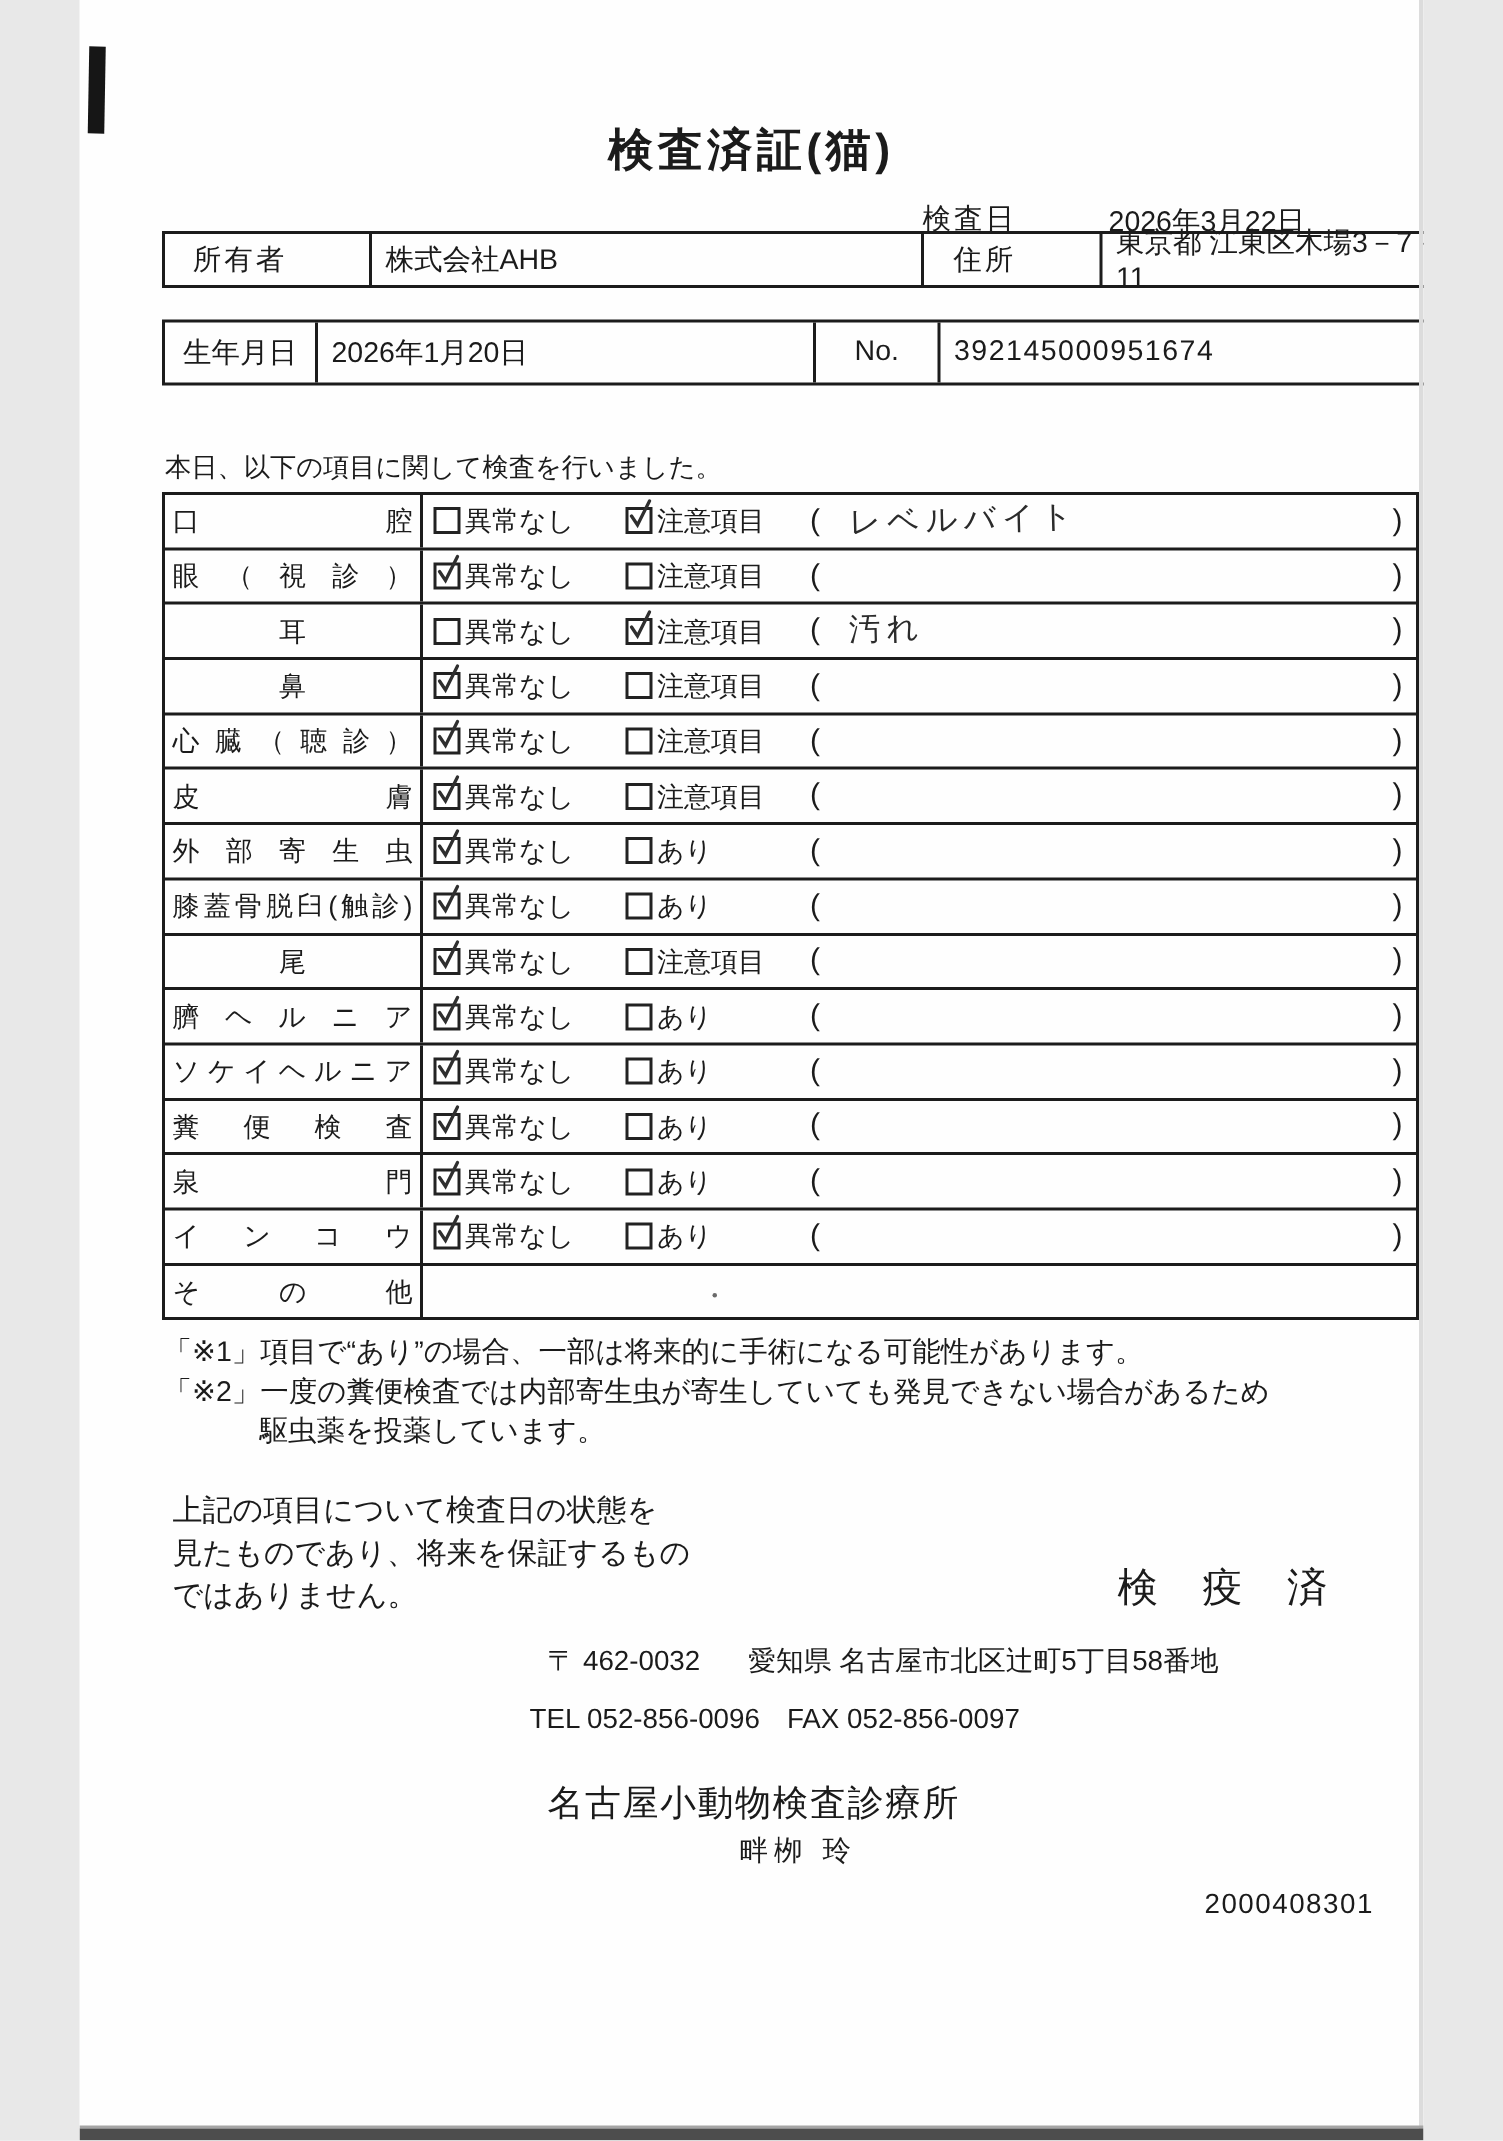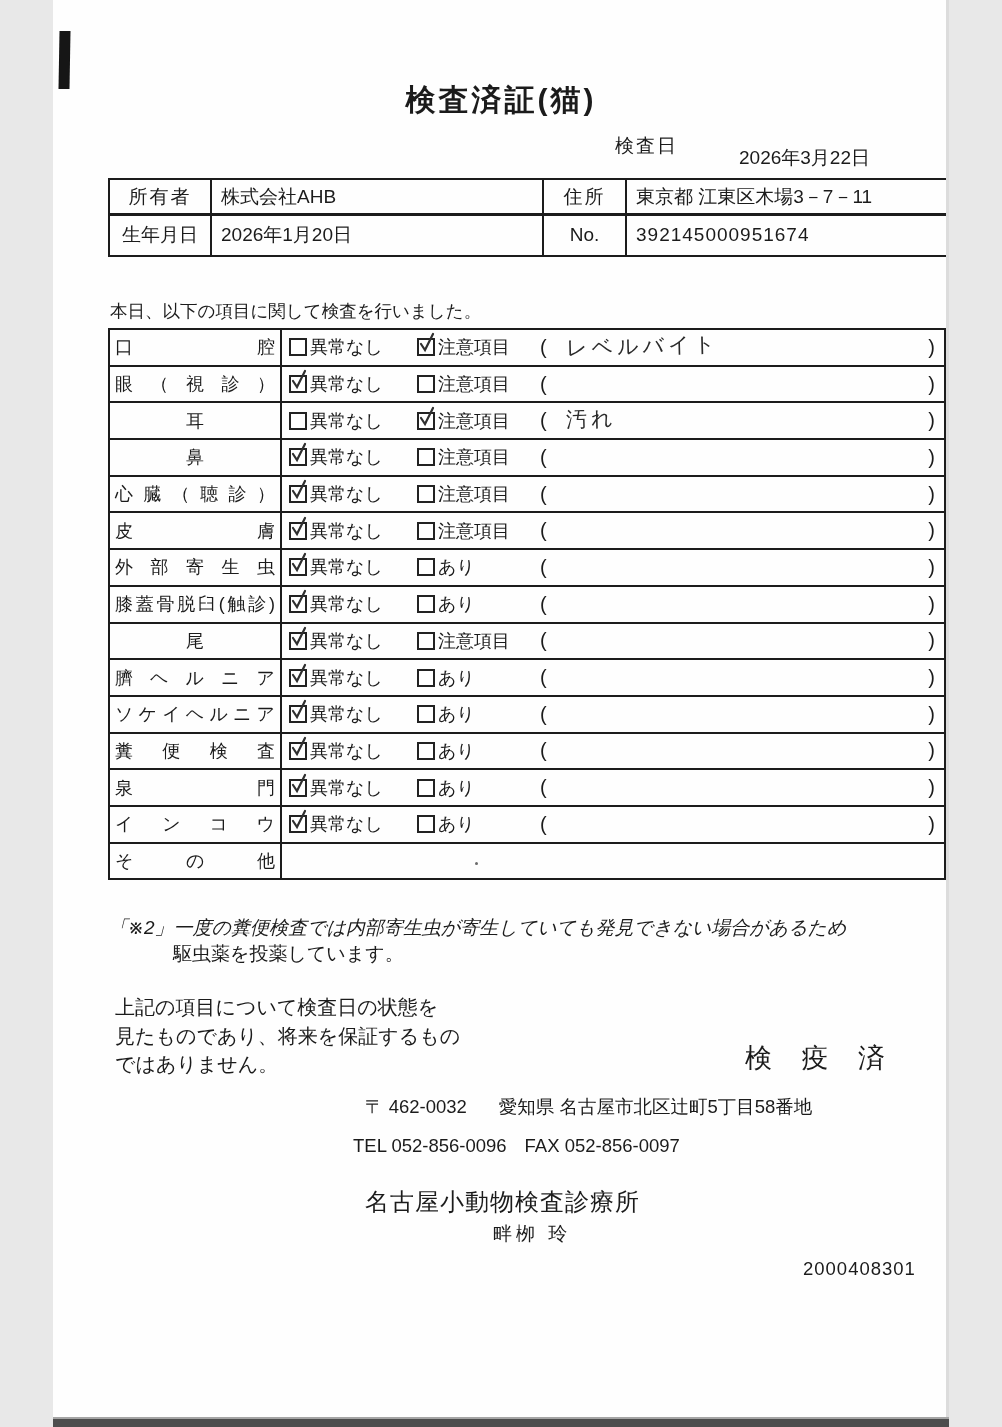--- a/index.html
+++ b/index.html
@@ -1,25 +1,25 @@
 <!DOCTYPE html>
 <html><head>
 <meta charset="utf-8">
 <style>
   html,body{margin:0;padding:0;background:#e8e8e8;}
   .page{position:relative;width:896px;height:1427px;background:#fefefe;margin:0 auto;
         font-family:"Liberation Sans","DejaVu Sans",sans-serif;color:#1b1b1b;overflow:hidden;}
   .title{position:absolute;top:80px;left:0;width:100%;text-align:center;
          font-size:30px;font-weight:600;letter-spacing:3px;}
   .exam-date-label{position:absolute;left:562px;top:133px;font-size:19px;letter-spacing:2px;}
-  .exam-date-value{position:absolute;right:79px;top:145px;font-size:19px;}
+  .exam-date-value{position:absolute;right:79px;top:135px;font-size:19px;}
 
   
-  .tblA{position:absolute;top:178px;left:55px;width:870px;height:38px;display:flex;
-        border:2px solid #1c1c1c;box-sizing:border-box;}
+  .tblA{position:absolute;top:154px;left:55px;width:870px;height:38px;display:flex;
+        border:2px solid #1c1c1c;box-sizing:border-box;gap:36px;}
   .tblA .cell{display:flex;align-items:center;box-sizing:border-box;height:100%;font-size:19px;}
   .tblA .cell + .cell{border-left:2px solid #1c1c1c;}
   .lblc{justify-content:center;letter-spacing:2px;}
   .valc{padding-left:9px;}
 
   
   .tblB{position:absolute;top:213px;left:55px;width:870px;border:2px solid #1c1c1c;box-sizing:border-box;}
   .tblB .row{display:flex;height:40px;}
   .tblB .row + .row{border-top:2px solid #1c1c1c;flex-direction:column;}
   .tblB .cell{display:flex;align-items:center;box-sizing:border-box;font-size:19px;}
@@ -50,21 +50,21 @@
   .cb svg{position:absolute;left:-2px;top:-9px;width:20px;height:24px;overflow:visible;pointer-events:none;}
   .paren-open{position:absolute;left:258px;font-size:20px;font-weight:300;}
   .paren-close{position:absolute;right:9px;font-size:20px;font-weight:300;}
   .hand{position:absolute;left:284px;top:2px;font-size:21px;color:#2b2b2b;
         transform:rotate(-1.5deg);letter-spacing:4px;font-weight:400;}
   .mark{position:absolute;right:-42px;top:7px;font-size:17px;}
   .dot{position:absolute;left:193px;top:18px;width:3px;height:3px;border-radius:50%;background:#6a6a6a;}
 
   
   .note1{position:absolute;top:888px;left:56px;font-size:19px;}
-  .note2{position:absolute;top:915px;left:56px;font-size:19px;font-style:italic;}
+  .note2{position:absolute;top:915px;left:56px;font-size:19px;}
   .note3{position:absolute;top:941px;left:120px;font-size:19px;}
   .disclaimer{position:absolute;top:993px;left:62px;font-size:20px;line-height:28.5px;font-weight:500;}
   .stamp{position:absolute;top:1040px;left:692px;font-size:27px;letter-spacing:11px;font-weight:500;}
   .postal-line{position:absolute;top:1094px;left:312px;font-size:18.5px;}
   .postal-line .gap{display:inline-block;width:32px;}
   .tel-line{position:absolute;top:1135px;left:300px;font-size:18.5px;}
   .tel-line .gap{display:inline-block;width:18px;}
   .clinic-name{position:absolute;top:1186px;left:312px;font-size:24px;letter-spacing:1px;font-weight:500;}
   .vet-name{position:absolute;top:1221px;left:440px;font-size:19px;letter-spacing:4px;}
   .serial{position:absolute;top:1258px;left:750px;font-size:18.5px;letter-spacing:1px;}
@@ -412,20 +412,21 @@
           <div class="t-label">
             <span class="lab-text just">その他</span>
           </div>
           <div class="t-content">
             <span class="dot"></span>
           </div>
         </div>
       </div>
   </div>
 
+  <div class="note1">「※1」項目で“あり”の場合、一部は将来的に手術になる可能性があります。</div>
   <div class="note2">「※2」一度の糞便検査では内部寄生虫が寄生していても発見できない場合があるため</div>
   <div class="note3">駆虫薬を投薬しています。</div>
 
   <div class="disclaimer">
     <div>上記の項目について検査日の状態を</div>
     <div>見たものであり、将来を保証するもの</div>
     <div>ではありません。</div>
   </div>
 
   <div class="stamp">検 疫 済</div>

